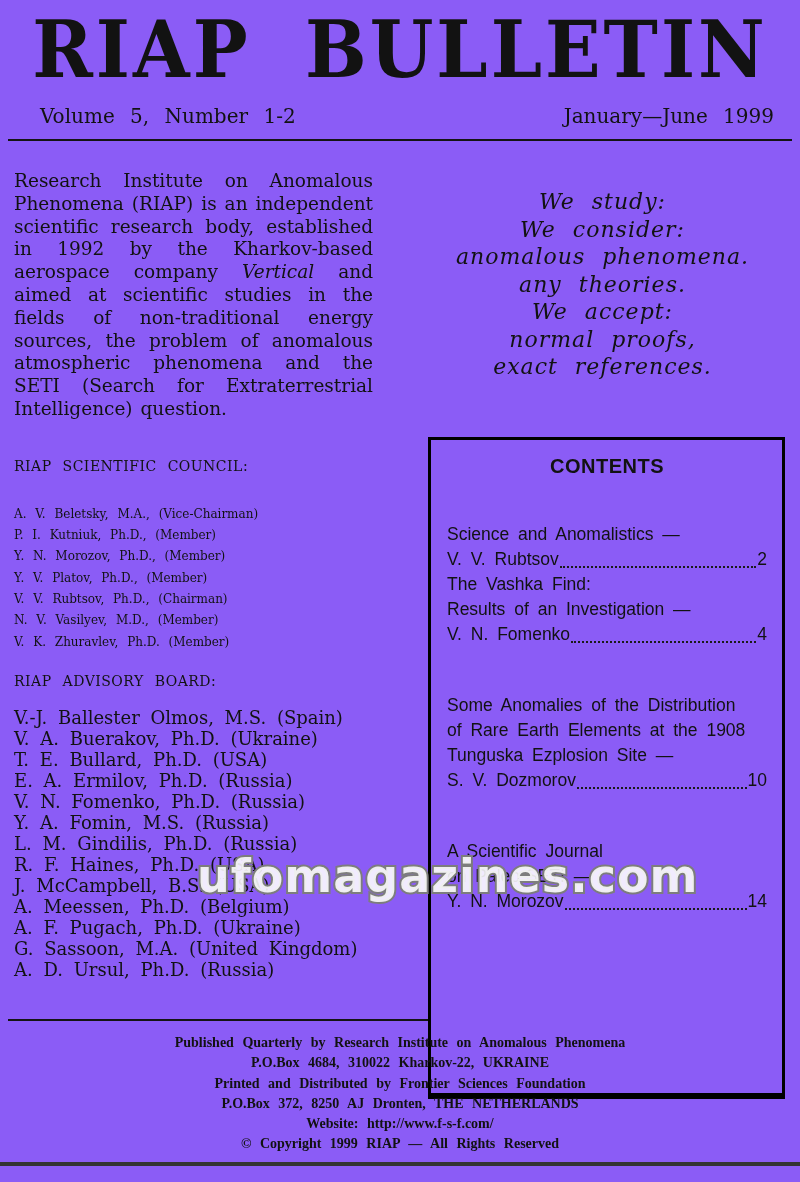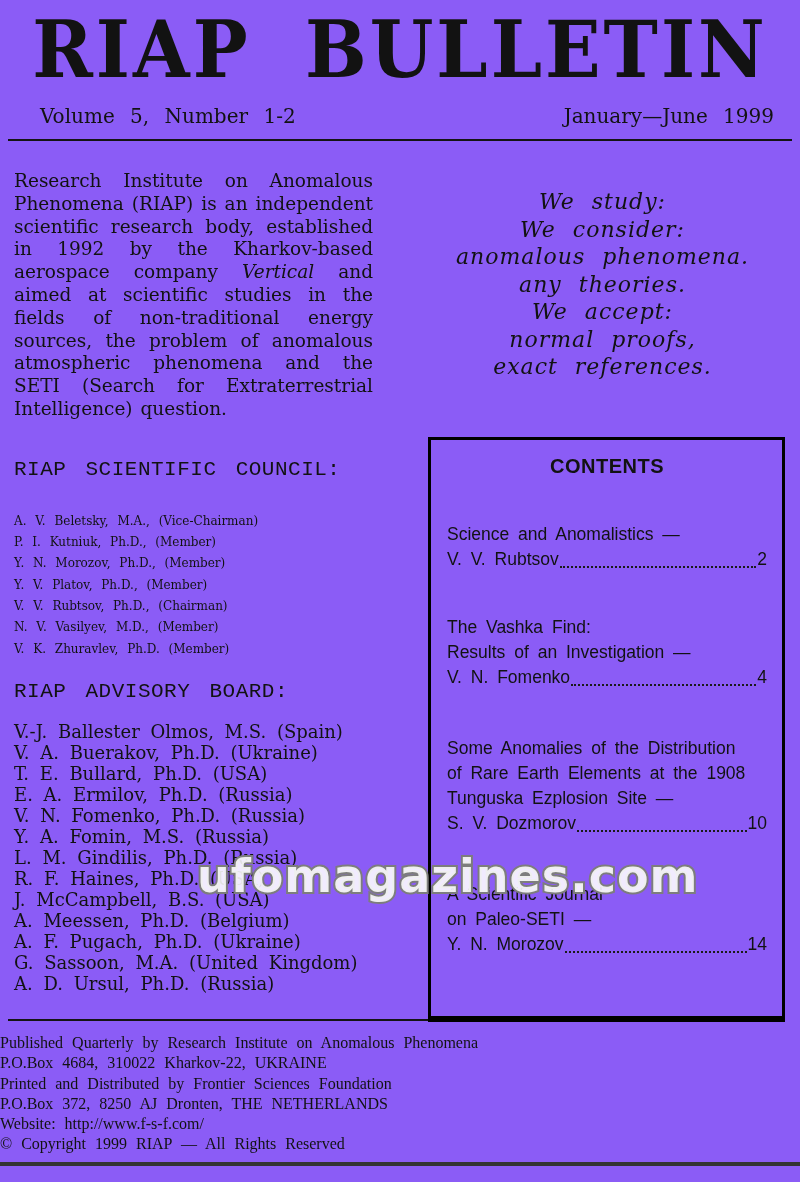--- a/index.html
+++ b/index.html
@@ -40,25 +40,24 @@
   .left-col{
     position:absolute;top:170px;left:14px;width:359px;
   }
   .about{
     font-size:18.5px;line-height:22.8px;
     text-align:justify;
     word-spacing:2px;
   }
   .about .it{font-style:italic;}
   .section-heading{
-    font-size:21px;
+    font-size:14px;
     letter-spacing:0.5px;
     word-spacing:6px;
     white-space:nowrap;
-    font-family:Liberation Mono, monospace;
   }
   .council-heading{margin-top:37px;}
   .member-list{
     margin-top:30px;
     font-size:12px;line-height:21.3px;
     word-spacing:5px;
   }
   .board-heading{margin-top:20px;}
   .board-list{
     margin-top:18px;
@@ -69,36 +68,36 @@
   
   .motto{
     position:absolute;top:188px;left:415px;width:375px;
     text-align:center;
     font-style:italic;
     font-size:22px;line-height:27.5px;
     letter-spacing:1px;
     word-spacing:9px;
   }
   .contents-box{
-    position:absolute;top:437px;left:428px;width:357px;height:585px;
+    position:absolute;top:437px;left:428px;width:357px;height:662px;
     box-sizing:border-box;
     border:3px solid #000;
     border-bottom-width:6px;
     padding:15px 15px 0 16px;
     font-family:"Liberation Sans", sans-serif;
   }
   .contents-heading{
     text-align:center;
     font-weight:bold;
     font-size:20px;
     letter-spacing:0.5px;
   }
   .toc-entry{font-size:17.5px;line-height:25px;word-spacing:4px;}
   .toc-entry.e0{margin-top:44px;}
-  .toc-entry.e1{margin-top:43px;}
+  .toc-entry.e1{}
   .toc-entry.e2{margin-top:46px;}
   .toc-entry.e3{margin-top:46px;}
   .toc-author-row{display:flex;align-items:flex-end;}
   .toc-author{white-space:nowrap;}
   .toc-dots{
     flex:1;
     border-bottom:2.5px dotted #1a1a1a;
     margin:0 1px 4px 1px;
   }
   .toc-page{white-space:nowrap;}
@@ -114,23 +113,25 @@
     font-size:46px;
     letter-spacing:1px;
     color:rgba(255,255,255,0.88);
     -webkit-text-stroke:4px #7d7d7d;
     paint-order:stroke fill;
     z-index:5;
     white-space:nowrap;
   }
   .footer{
     position:absolute;top:1033px;left:0;right:0;
+    text-align:center;
     font-family:"Liberation Serif", serif;
-    font-size:16px;line-height:20.3px;
+    font-size:14px;line-height:20.3px;
     word-spacing:5px;
+    font-weight:bold;
   }
   .bottom-rule{
     position:absolute;top:1162px;left:0;right:0;height:4px;
     background:#333333;
   }
 </style>
 </head>
 <body>
 
 <div class="page">

